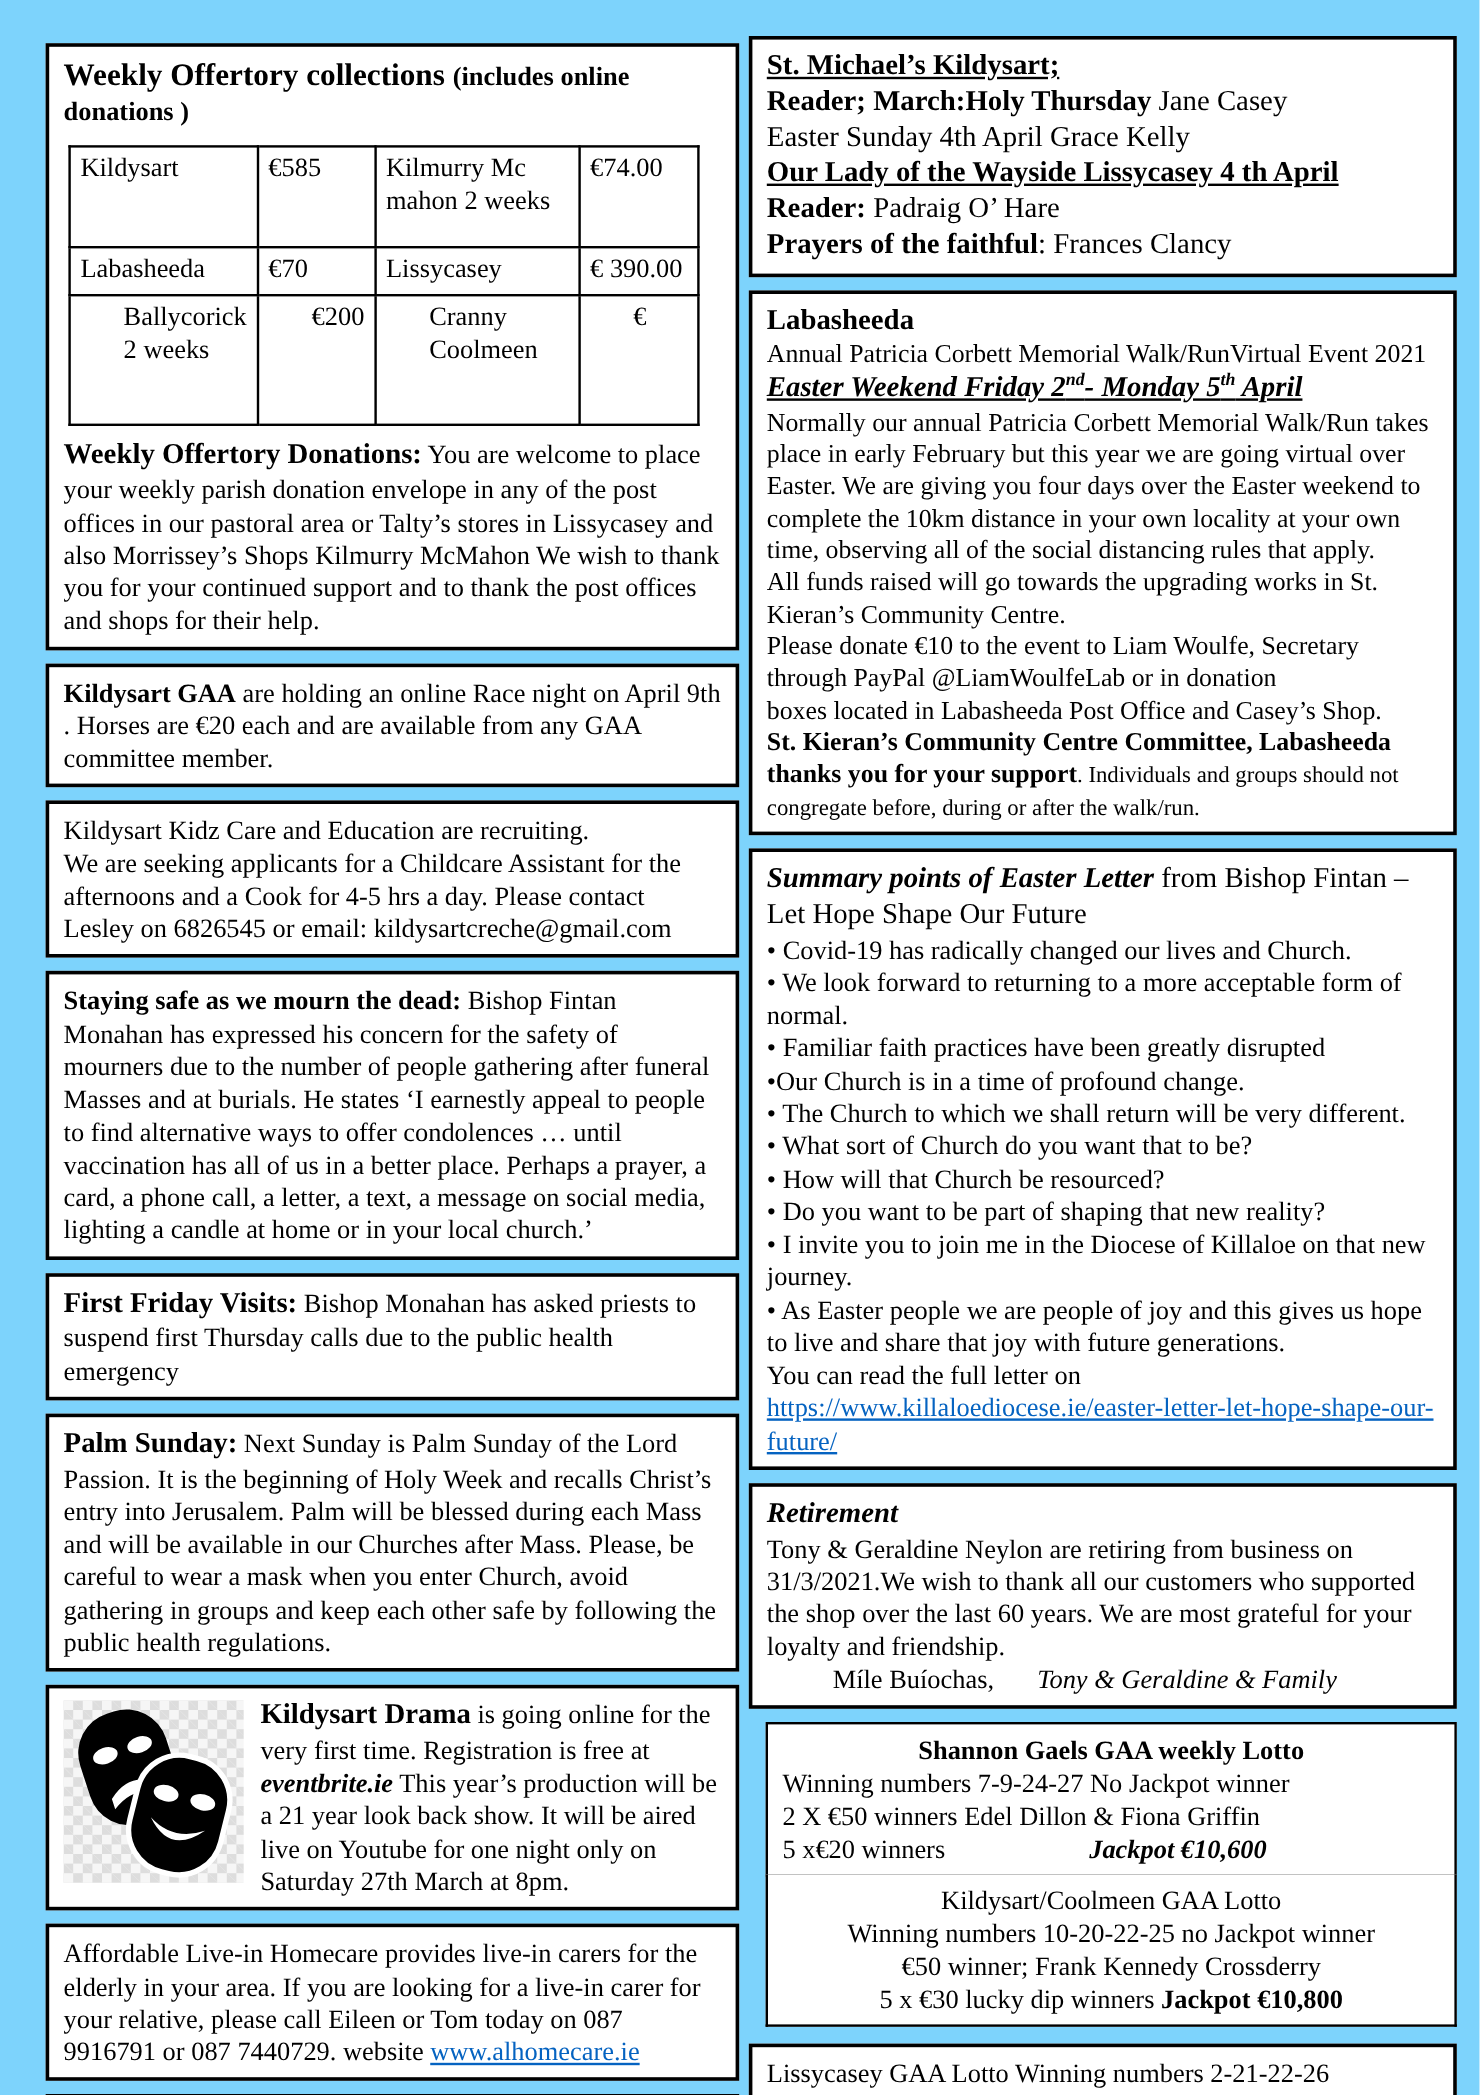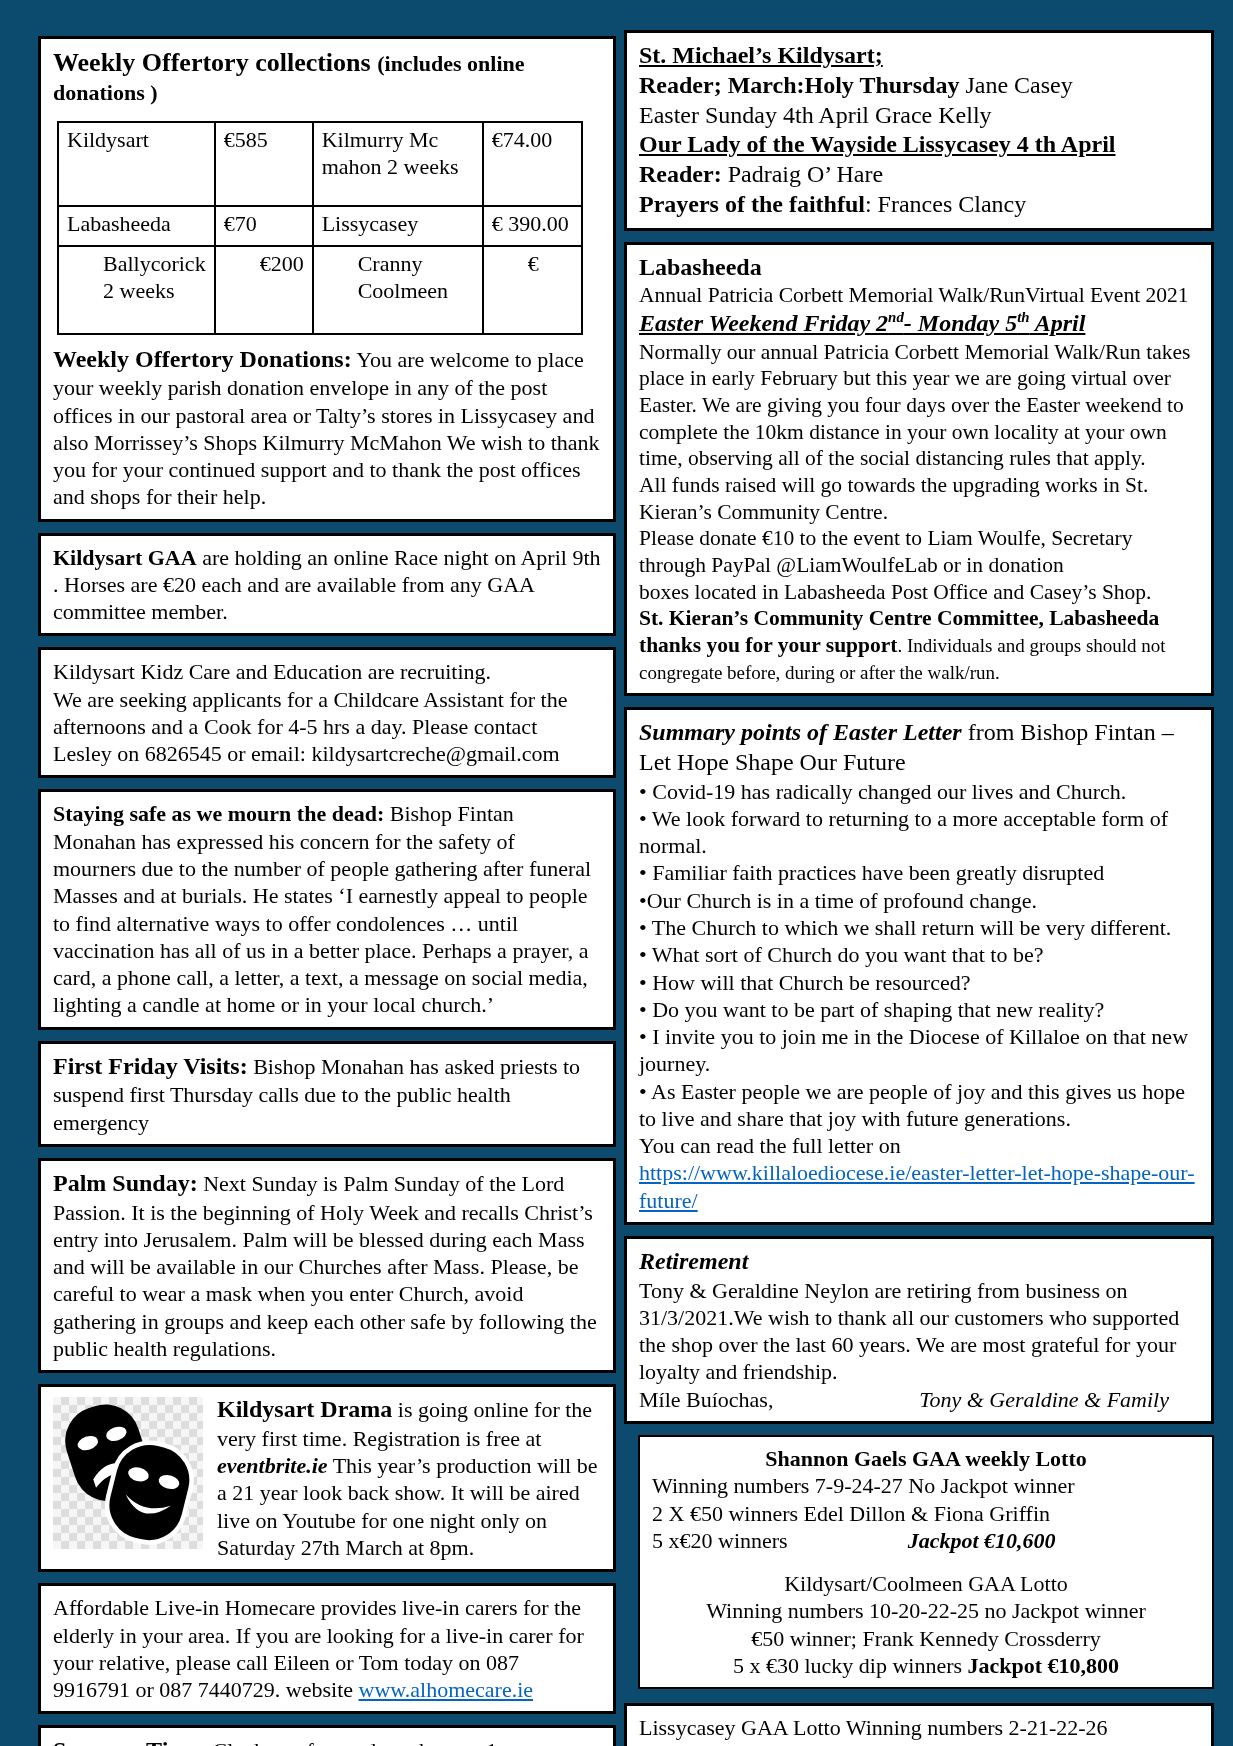--- a/index.html
+++ b/index.html
@@ -1,44 +1,44 @@
 <!DOCTYPE html>
 <html><head>
 <meta charset="utf-8">
 <style>
   html,body{margin:0;padding:0;background:#fff;}
   *{box-sizing:border-box;}
-  .page{position:relative;width:1233px;height:1746px;background:#0c4a6e;overflow:hidden;
+  .page{position:relative;width:1233px;height:1746px;background:#7dd3fc;overflow:hidden;
         font-family:"Liberation Serif",serif;color:#000;font-size:22px;line-height:1.24;}
   .col-left{position:absolute;left:38px;top:36px;width:578px;}
   .col-right{position:absolute;left:624px;top:30px;width:590px;}
   .box{border:3px solid #000;padding:8px 12px;margin-bottom:11px;background:#fff;}
   .box.thin{border-width:2px;}
   b,.b{font-weight:bold;}
   .bi{font-weight:bold;font-style:italic;}
   .i{font-style:italic;}
   .u{text-decoration:underline;}
   .big{font-size:26px;}
   .mid{font-size:24px;}
   .small{font-size:19px;}
   .center{text-align:center;}
   a.link{color:#0563c1;text-decoration:underline;cursor:pointer;}
   sup{font-size:0.62em;vertical-align:super;line-height:0;}
   table.offertory{border-collapse:collapse;width:96%;margin:14px 0 10px 4px;}
   table.offertory td{border:2px solid #000;padding:3px 8px;vertical-align:top;font-size:22px;}
   td.c1{width:28%;} td.c2{width:16%;margin-top:44px;} td.c3{width:35%;} td.c4{width:21%;}
-  tr.r1 td{height:84px;border-radius:10px;} tr.r2 td{height:40px;} tr.r3 td{height:88px;padding-left:44px;}
+  tr.r1 td{height:84px;border-radius:10px;} tr.r2 td{height:40px;} tr.r3 td{height:108px;padding-left:44px;}
   .para{margin:0;}
   .bullet{margin:0;}
   .drama-img{float:left;width:150px;height:152px;margin:2px 14px 4px 0;
     background-color:#f6f6f6;
     background-image:linear-gradient(45deg,#ddd 25%,transparent 25%,transparent 75%,#ddd 75%),
                      linear-gradient(45deg,#ddd 25%,transparent 25%,transparent 75%,#ddd 75%);
     background-size:16px 16px;background-position:0 0,8px 8px;}
-  .sign-row{display:flex;justify-content:space-between;padding-right:30px;gap:36px;}
+  .sign-row{display:flex;justify-content:center;padding-right:30px;gap:36px;}
   .lotto-line3{display:flex;gap:120px;}
   .merge-top{margin-top:-11px;border-top:none;}
 </style>
 </head>
 <body>
 
 <div class="page">
 
   <div class="col-left">
 

